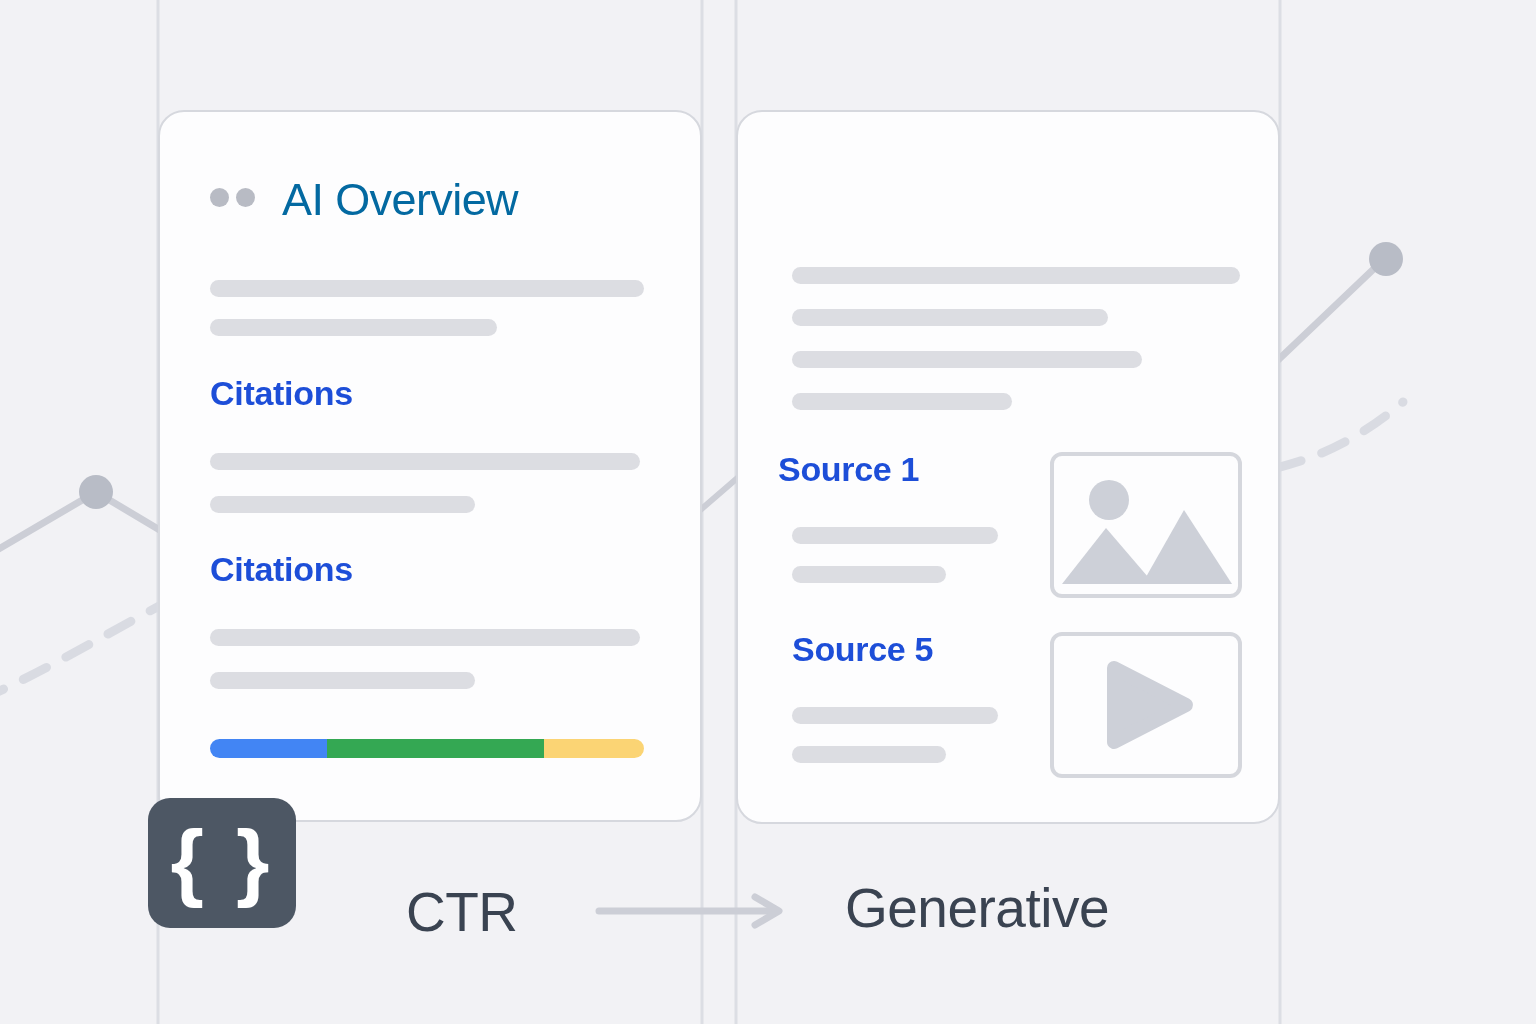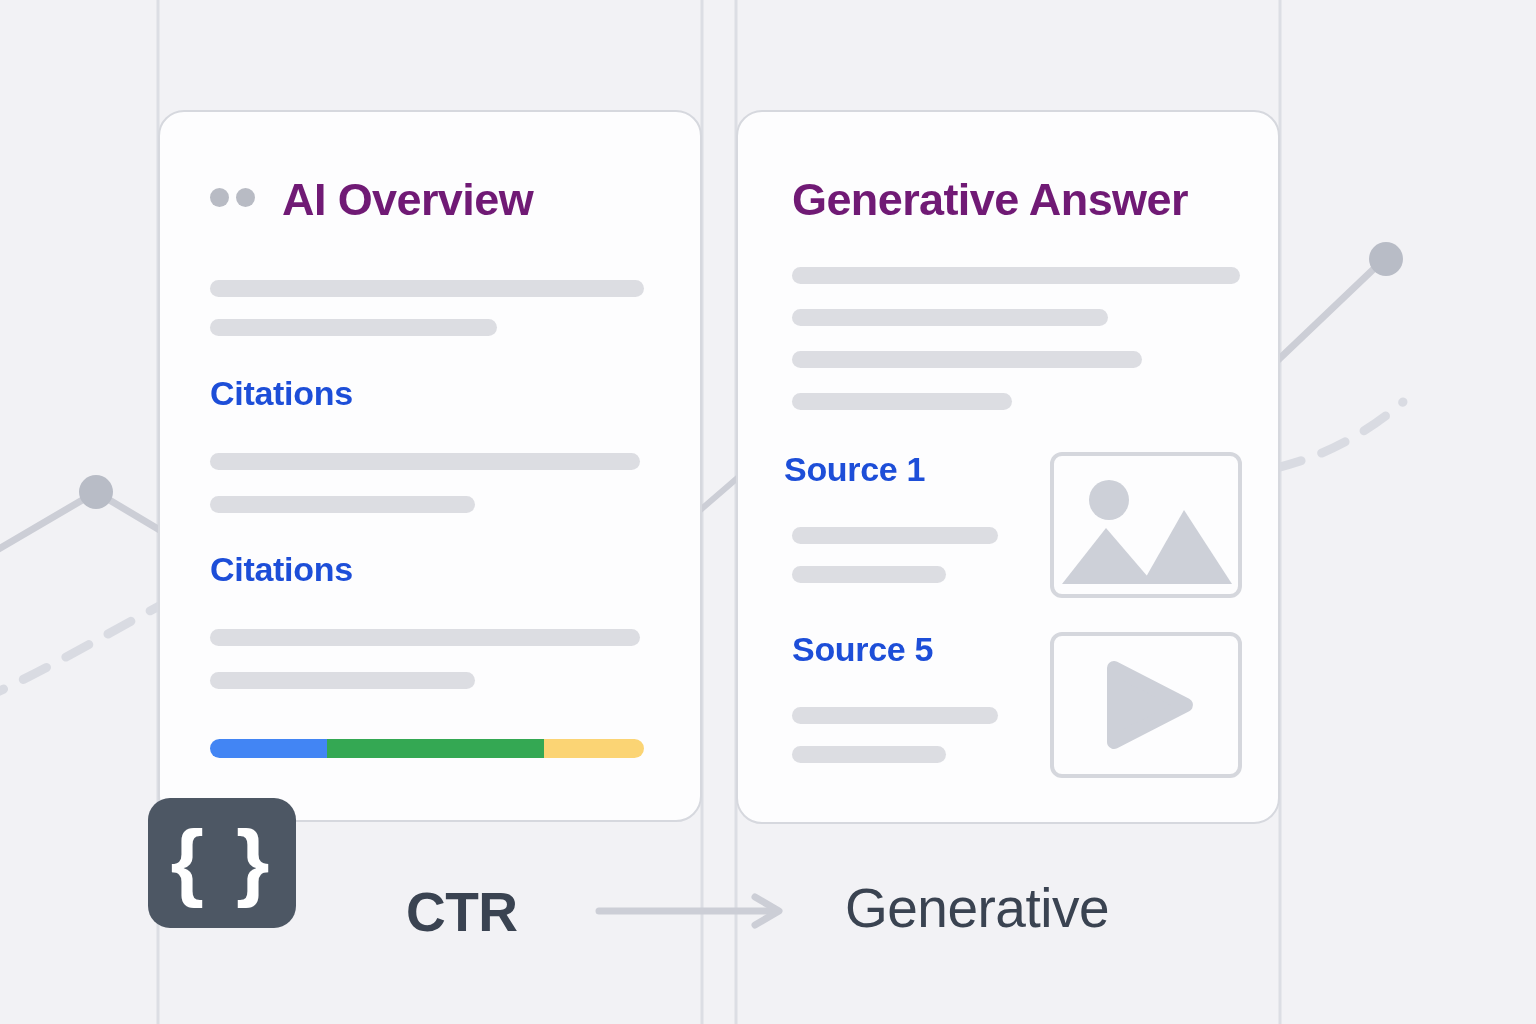--- a/index.html
+++ b/index.html
@@ -26,22 +26,22 @@
     background: #fdfdfe;
     border: 2px solid #d6d8de;
     border-radius: 26px;
   }
   #card-left  { left: 158px; top: 110px; width: 544px; height: 712px; }
   #card-right { left: 736px; top: 110px; width: 544px; height: 714px; }
 
   .card-title {
     position: absolute;
     font-size: 45px;
-    font-weight: bold;
-    color: #701a75;
+    font-weight: normal;
+    color: #0369a1;
     letter-spacing: -0.6px;
     white-space: nowrap;
   }
   #left-title  { left: 122px; top: 62px; }
   #right-title { left: 54px;  top: 62px; }
 
   .dots {
     position: absolute;
     left: 50px; top: 76px;
     display: flex; gap: 7px;
@@ -111,21 +111,21 @@
   }
 
   
   .footer-word {
     position: absolute;
     font-size: 55px;
     color: #3a4351;
     letter-spacing: -0.5px;
     white-space: nowrap;
   }
-  #footer-ctr { left: 406px; top: 880px; font-weight: bold; }
+  #footer-ctr { left: 406px; top: 880px; }
   #footer-impression { left: 845px; top: 876px; }
   #footer-arrow { position: absolute; left: 595px; top: 893px; width: 195px; height: 36px; }
 </style>
 </head>
 <body>
 
 <div id="stage">
 
   <svg id="bg-decor" viewBox="0 0 1536 1024" xmlns="http://www.w3.org/2000/svg">
 
@@ -169,28 +169,27 @@
 
     <div id="progress">
       <span style="width:27%; background:#4285f4;"></span>
       <span style="width:50%; background:#34a853;"></span>
       <span style="width:23%; background:#fbd474;"></span>
     </div>
   </div>
 
   <div class="card" id="card-right">
 
-    <div class="card-title" id="right-title">Generative Answer</div>
 
     <div class="skel" style="left:54px; top:155px; width:448px;"></div>
     <div class="skel" style="left:54px; top:197px; width:316px;"></div>
     <div class="skel" style="left:54px; top:239px; width:350px;"></div>
     <div class="skel" style="left:54px; top:281px; width:220px;"></div>
 
-    <div class="link-label" style="left:46px; top:338px;">Source 1</div>
+    <div class="link-label" style="left:40px; top:338px;">Source 1</div>
     <div class="skel" style="left:54px; top:415px; width:206px;"></div>
     <div class="skel" style="left:54px; top:454px; width:154px;"></div>
 
     <div class="thumb" id="thumb-image">
       <svg viewBox="0 0 184 138" xmlns="http://www.w3.org/2000/svg">
         <circle cx="55" cy="44" r="20" fill="#cdd0d8"></circle>
         <path d="M 88 128 L 130 54 L 178 128 Z" fill="#cdd0d8"></path>
         <path d="M 8 128 L 52 72 L 100 128 Z" fill="#cdd0d8"></path>
       </svg>
     </div>

